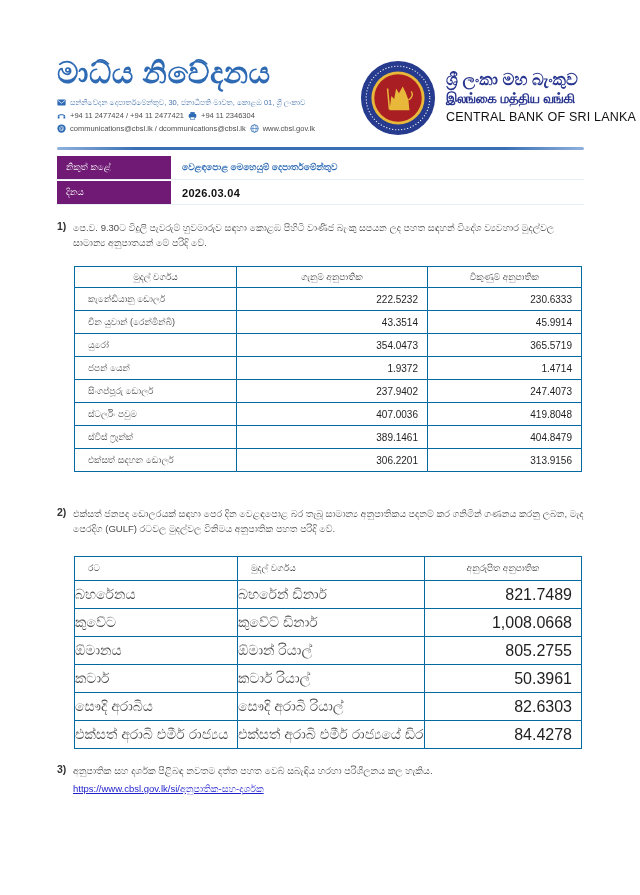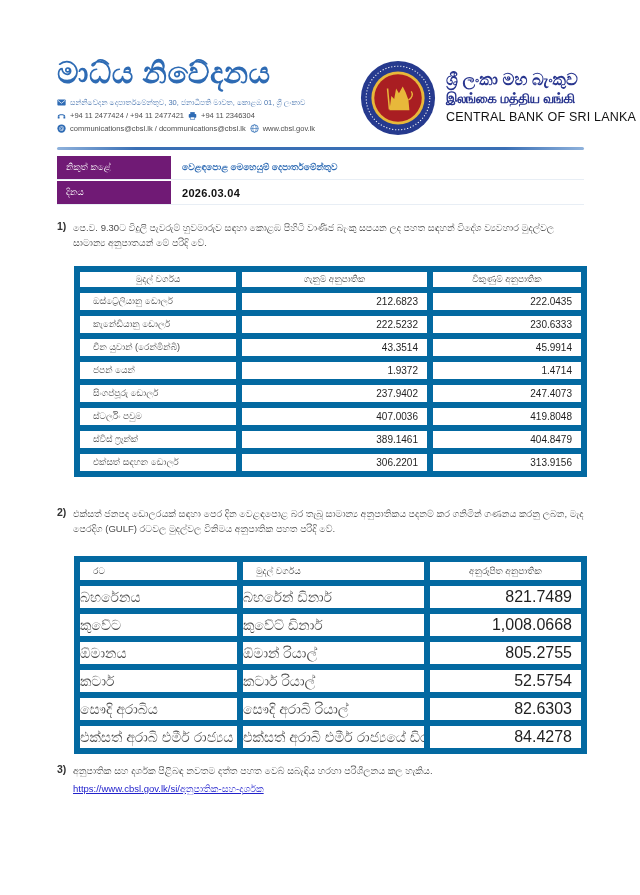--- a/index.html
+++ b/index.html
@@ -69,21 +69,21 @@
   .para .num { width: 16px; flex: 0 0 16px; font-size: 10.5px; font-weight: bold; color: #333; }
   .para .ptext { flex: 1; font-size: 9.5px; line-height: 1.6; color: #4a4a4a; }
   .para1 { top: 220px; }
   .para2 { top: 506px; }
   .para3 { top: 763px; }
   .doc-link { color: #2222cc; text-decoration: underline; font-size: 9.5px; }
   .linkline { margin-top: 3px; }
 
   
   table.rates { position: absolute; left: 74px; width: 507px; border-collapse: collapse; table-layout: fixed; }
-  table.rates th, table.rates td { border: 6px solid #0369a1; overflow: hidden; white-space: nowrap; }
+  table.rates th, table.rates td { border: 1px solid #0369a1; overflow: hidden; white-space: nowrap; }
   table.rates th { font-weight: normal; font-size: 9px; color: #3d3d3d; text-align: center; }
 
   table.t1 { top: 266px; }
   table.t1 th { height: 21px; }
   table.t1 td { height: 23px; }
   table.t1 .w0 { width: 162px; } table.t1 .w1 { width: 191px; } table.t1 .w2 { width: 154px; }
   table.t1 td.c0 { font-size: 9px; color: #4a4a4a; padding-left: 13px; }
   table.t1 td.c1, table.t1 td.c2 { font-size: 10px; color: #1f1f1f; text-align: right; padding-right: 9px; }
 
   table.t2 { top: 556px; }
@@ -191,33 +191,33 @@
   <table class="rates t1">
     <thead>
       <tr>
         <th class="w0 h0">මුදල් වර්ගය</th>
         <th class="w1 h1">ගැනුම් අනුපාතික</th>
         <th class="w2 h2">විකුණුම් අනුපාතික</th>
       </tr>
     </thead>
     <tbody>
         <tr>
-          <td class="c0 w0">ඔස්ට්‍රේලියානු ඩොලර්</td>
-          <td class="c1 w1">212.6823</td>
-          <td class="c2 w2">222.0435</td>
-        </tr>
-        <tr>
           <td class="c0 w0">කැනේඩියානු ඩොලර්</td>
           <td class="c1 w1">222.5232</td>
           <td class="c2 w2">230.6333</td>
         </tr>
         <tr>
           <td class="c0 w0">චීන යුවාන් (රෙන්මින්බි)</td>
           <td class="c1 w1">43.3514</td>
           <td class="c2 w2">45.9914</td>
+        </tr>
+        <tr>
+          <td class="c0 w0">යුරෝ</td>
+          <td class="c1 w1">354.0473</td>
+          <td class="c2 w2">365.5719</td>
         </tr>
         <tr>
           <td class="c0 w0">ජපන් යෙන්</td>
           <td class="c1 w1">1.9372</td>
           <td class="c2 w2">1.4714</td>
         </tr>
         <tr>
           <td class="c0 w0">සිංගප්පූරු ඩොලර්</td>
           <td class="c1 w1">237.9402</td>
           <td class="c2 w2">247.4073</td>
@@ -265,21 +265,21 @@
           <td class="c2 w2">1,008.0668</td>
         </tr>
         <tr>
           <td class="c0 w0">ඕමානය</td>
           <td class="c1 w1">ඕමාන් රියාල්</td>
           <td class="c2 w2">805.2755</td>
         </tr>
         <tr>
           <td class="c0 w0">කටාර්</td>
           <td class="c1 w1">කටාර් රියාල්</td>
-          <td class="c2 w2">52.5754</td>
+          <td class="c2 w2">50.3961</td>
         </tr>
         <tr>
           <td class="c0 w0">සෞදි අරාබිය</td>
           <td class="c1 w1">සෞදි අරාබි රියාල්</td>
           <td class="c2 w2">82.6303</td>
         </tr>
         <tr>
           <td class="c0 w0">එක්සත් අරාබි එමීර් රාජ්‍යය</td>
           <td class="c1 w1">එක්සත් අරාබි එමීර් රාජ්‍යයේ ඩිරාම්</td>
           <td class="c2 w2">84.4278</td>

